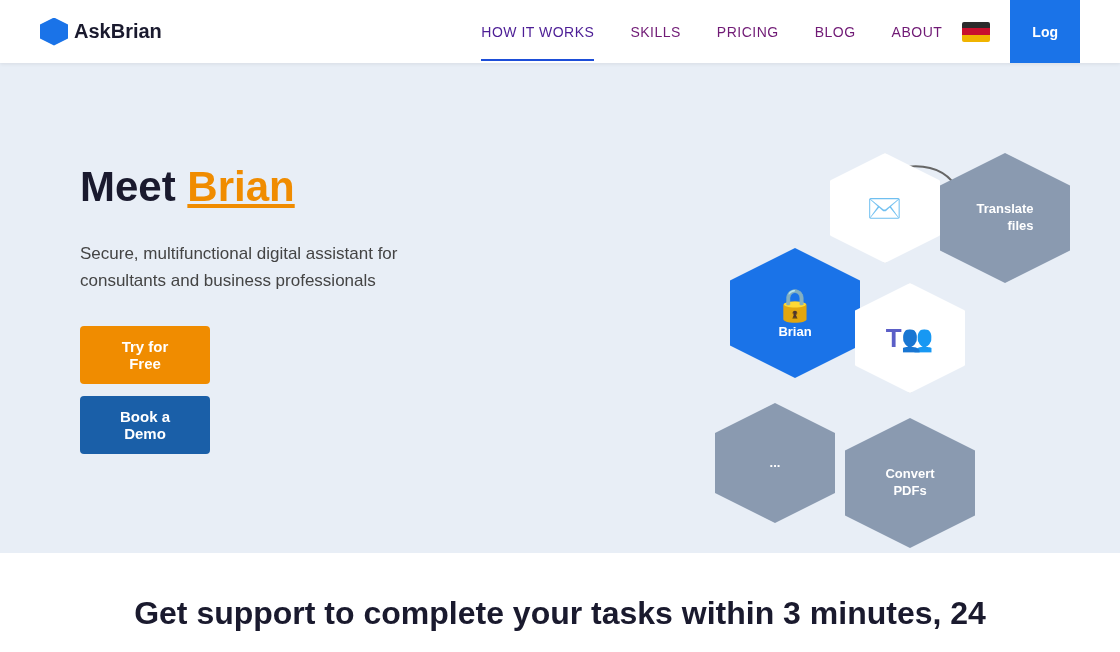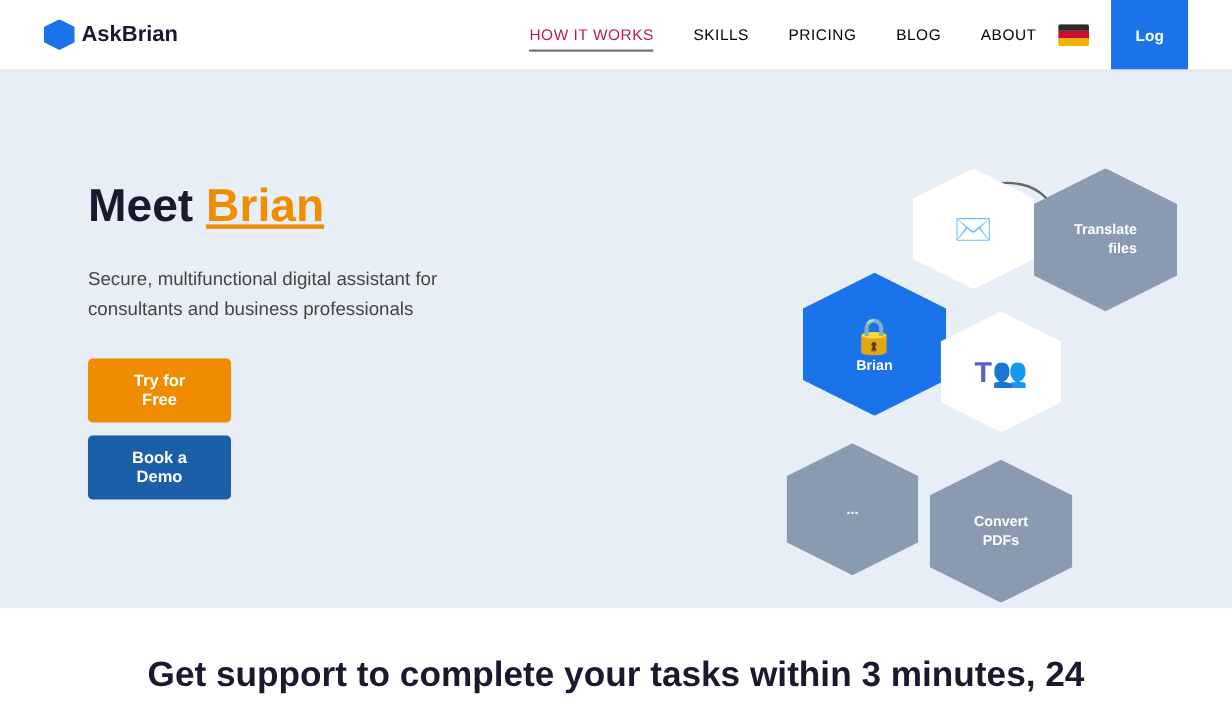--- a/index.html
+++ b/index.html
@@ -22,24 +22,24 @@
       width: 28px; height: 28px;
       background: #1a73e8;
       clip-path: polygon(50% 0%, 100% 25%, 100% 75%, 50% 100%, 0% 75%, 0% 25%);
       display: flex; align-items: center; justify-content: center;
     }
     .nav-links {
       display: flex; align-items: center; gap: 36px;
       list-style: none;
     }
     .nav-links a {
-      text-decoration: none; color: #000000; font-size: 14px; font-weight: 500;
+      text-decoration: none; color: #701a75; font-size: 14px; font-weight: 500;
       letter-spacing: 0.5px;
     }
-    .nav-links a.active { color: #be185d; border-bottom: 2px solid #737373; padding-bottom: 6px; }
+    .nav-links a.active { color: #4c1d95; border-bottom: 2px solid #1d4ed8; padding-bottom: 19px; }
     .nav-flag {
       width: 28px; height: 20px; margin-left: 20px;
       display: flex; flex-direction: column; overflow: hidden; border-radius: 2px;
     }
     .flag-stripe-black { background: #2b2b2b; flex: 1; }
     .flag-stripe-red { background: #c8102e; flex: 1; }
     .flag-stripe-gold { background: #f0b400; flex: 1; }
     .nav-login {
       background: #1a73e8; color: #fff;
       font-size: 14px; font-weight: 600;

